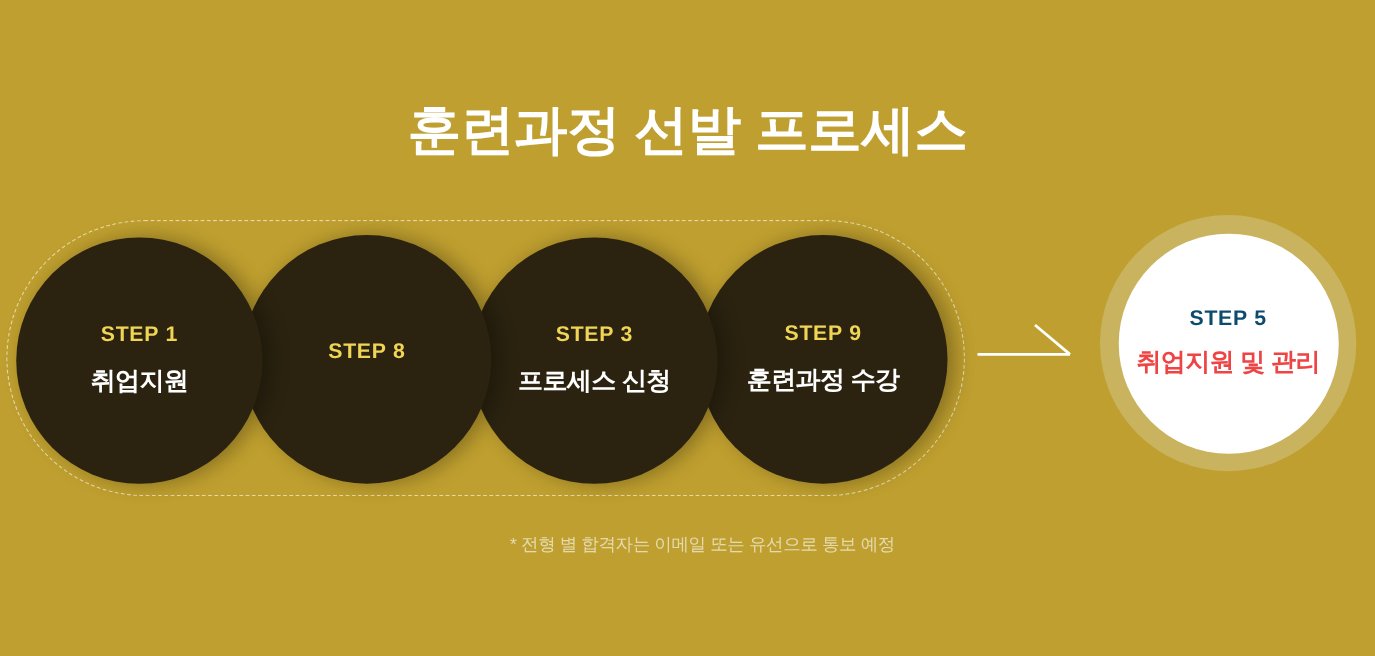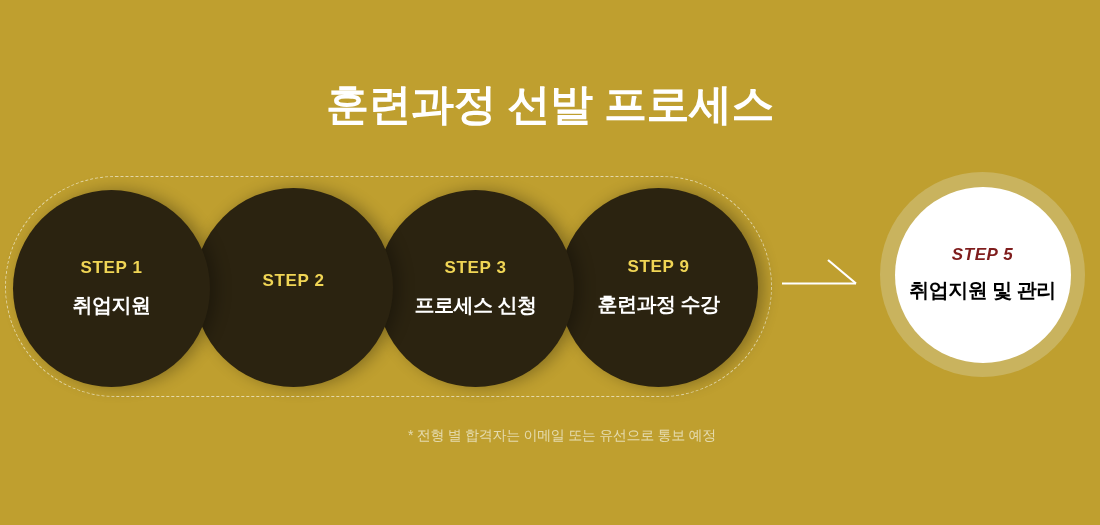--- a/index.html
+++ b/index.html
@@ -113,26 +113,25 @@
     width: 176px;
     height: 176px;
     border-radius: 50%;
     background: #ffffff;
     display: flex;
     flex-direction: column;
     align-items: center;
     justify-content: center;
   }
   .ring-inner .step-label {
-    color: #7f1d1d;
+    color: #0c4a6e;
     margin-bottom: 12px;
-    font-style: italic;
   }
   .ring-inner .step-title {
-    color: #000000;
+    color: #ef4444;
   }
 
   
   .footnote {
     position: absolute;
     left: 0;
     top: 425px;
     width: 1100px;
     text-align: center;
     color: #e8e0b8;
@@ -153,21 +152,21 @@
   <div class="title">훈련과정 선발 프로세스</div>
 
   <div class="dashed-pill"></div>
 
   <div class="circle c1">
     <div class="step-label">STEP 1</div>
     <div class="step-title">취업지원</div>
   </div>
 
   <div class="circle c2">
-    <div class="step-label">STEP 2</div>
+    <div class="step-label">STEP 8</div>
   </div>
 
   <div class="circle c3">
     <div class="step-label">STEP 3</div>
     <div class="step-title">프로세스 신청</div>
   </div>
 
   <div class="circle c4">
     <div class="step-label">STEP 9</div>
     <div class="step-title">훈련과정 수강</div>

